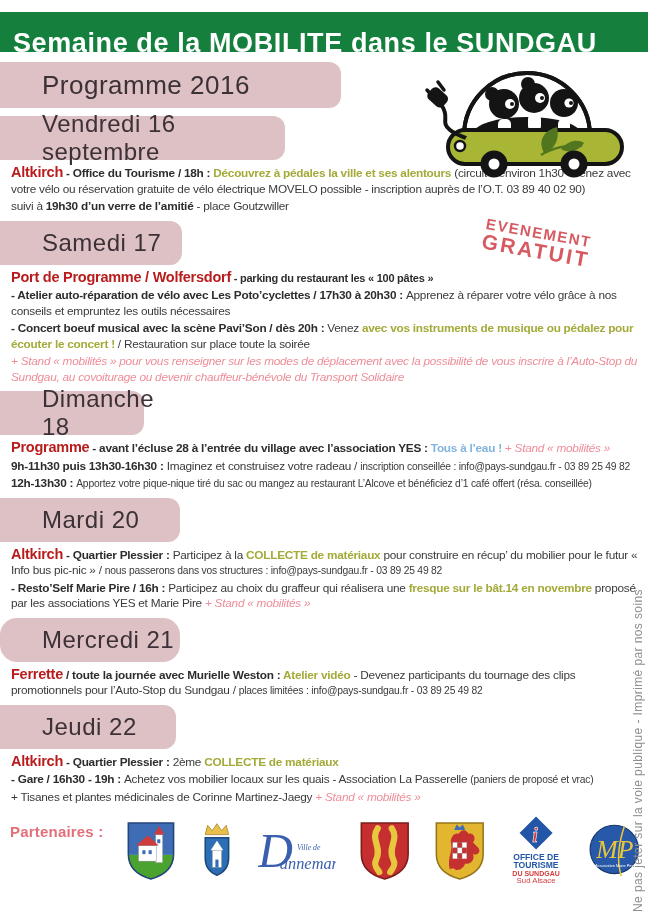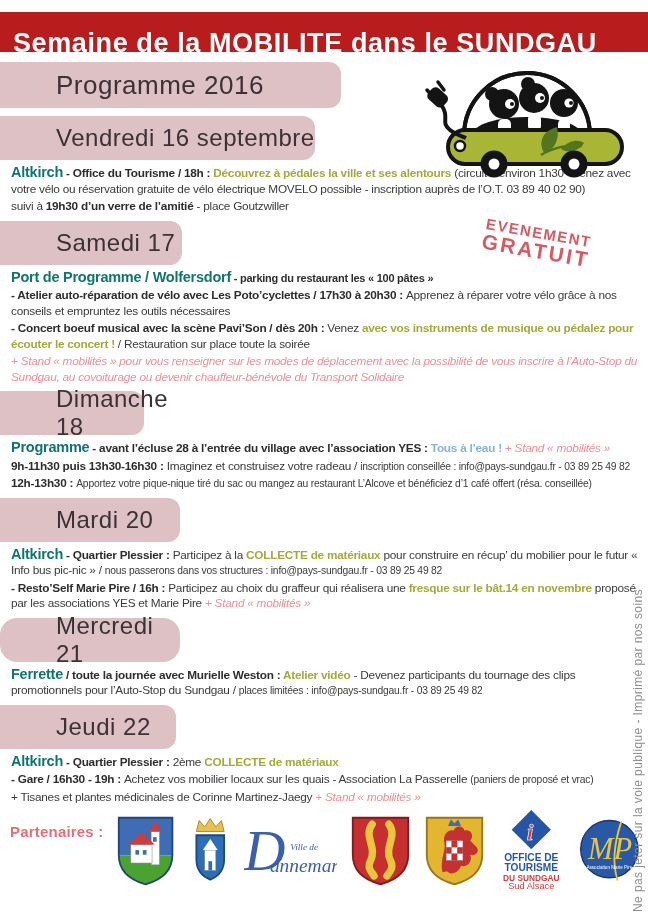--- a/index.html
+++ b/index.html
@@ -2,55 +2,55 @@
 <html><head>
 <meta charset="utf-8">
 <style>
   html,body{margin:0;padding:0;}
   body{
     width:648px;height:916px;position:relative;overflow:hidden;
     background:#ffffff;color:#3a3a3a;
     font-family:"Liberation Sans", sans-serif;
   }
   .banner{
-    margin-top:12px;height:40px;background:#b91c1c;position:relative;
+    margin-top:12px;height:40px;background:#15803d;position:relative;
   }
   .banner-title{
     position:absolute;left:13px;bottom:-7px;margin:0;color:#ffffff;
     font-size:27px;font-weight:bold;letter-spacing:0.6px;white-space:nowrap;
   }
   .day-box{
     background:#ddc1c4;border-radius:0 12px 12px 0;height:44px;
-    display:flex;align-items:center;padding-left:56px;box-sizing:border-box;
+    display:flex;align-items:center;padding-left:42px;box-sizing:border-box;
     margin:0 0 5px 0;color:#3b3136;
   }
   .day-box span{font-size:24px;letter-spacing:0.5px;font-weight:400;}
   .day-box.programme{height:46px;width:341px;margin-top:10px;margin-bottom:8px;}
   .day-box.programme span{font-size:26px;}
   .section-text{
     margin:0 10px 6px 11px;font-size:11.8px;line-height:15.5px;letter-spacing:-0.25px;
   }
   .para{margin:0 0 2px 0;}
-  .s-loc{font-weight:bold;font-size:14.5px;color:#0f766e;}
+  .s-loc{font-weight:bold;font-size:14.5px;color:#b91c1c;}
   .s-bold{font-weight:bold;color:#2d2d2d;}
   .s-bsmall{font-weight:bold;color:#2d2d2d;font-size:11px;}
   .s-normal{}
   .s-small{font-size:10.3px;letter-spacing:-0.2px;}
   .s-olive{color:#a3aa38;font-weight:bold;}
   .s-pink{color:#ee8d99;font-style:italic;}
   .s-blue{color:#82b4df;font-weight:bold;}
   .stamp{
     position:absolute;top:224px;left:452px;width:170px;
     transform:rotate(10deg);color:#d75a62;text-align:center;font-weight:bold;
   }
   .stamp-l1{font-size:15px;letter-spacing:1.5px;}
   .stamp-l2{font-size:21px;letter-spacing:2.5px;margin-top:-2px;}
   .car{position:absolute;top:56px;left:424px;}
   .partners{
-    display:flex;align-items:center;margin:4px 6px 0 10px;gap:13px;height:80px;
+    display:flex;align-items:center;margin:4px 6px 0 10px;gap:23px;height:80px;
   }
   .partners-label{
     color:#e2707b;font-weight:bold;font-size:15px;align-self:flex-start;
     margin-top:12px;white-space:nowrap;letter-spacing:0.2px;
   }
   .side-note{
     position:absolute;right:3px;bottom:4px;
     writing-mode:vertical-rl;transform:rotate(180deg);
     font-size:12px;color:#8e8e8e;letter-spacing:0.4px;white-space:nowrap;
   }
@@ -106,21 +106,21 @@
       <path d="M18,50 C26,62 16,66 26,74 C32,79 38,80 42,82" fill="none" stroke="#141414" stroke-width="4"></path>
     </g>
   </svg>
 </div>
 
 <div class="day-box programme">
   <span>Programme 2016</span>
 </div>
 
 <div id="sections">
-    <div class="day-box" style="width: 315px;">
+    <div class="day-box" style="width: 285px;">
       <span>Vendredi 16 septembre</span>
     </div>
     <div class="section-text">
       <p class="para"><span class="s-loc">Altkirch</span><span class="s-bold"> - Office du Tourisme / 18h : </span><span class="s-olive">Découvrez à pédales la ville et ses alentours</span><span class="s-normal"> (circuit d’environ 1h30 - venez avec votre vélo ou réservation gratuite de vélo électrique MOVELO possible - inscription auprès de l’O.T. 03 89 40 02 90)</span></p>
       <p class="para"><span class="s-normal">suivi à </span><span class="s-bold">19h30 d’un verre de l’amitié</span><span class="s-normal"> - place Goutzwiller</span></p>
     </div>
     <div class="day-box" style="width: 182px;">
       <span>Samedi 17</span>
     </div>
     <div class="section-text">

